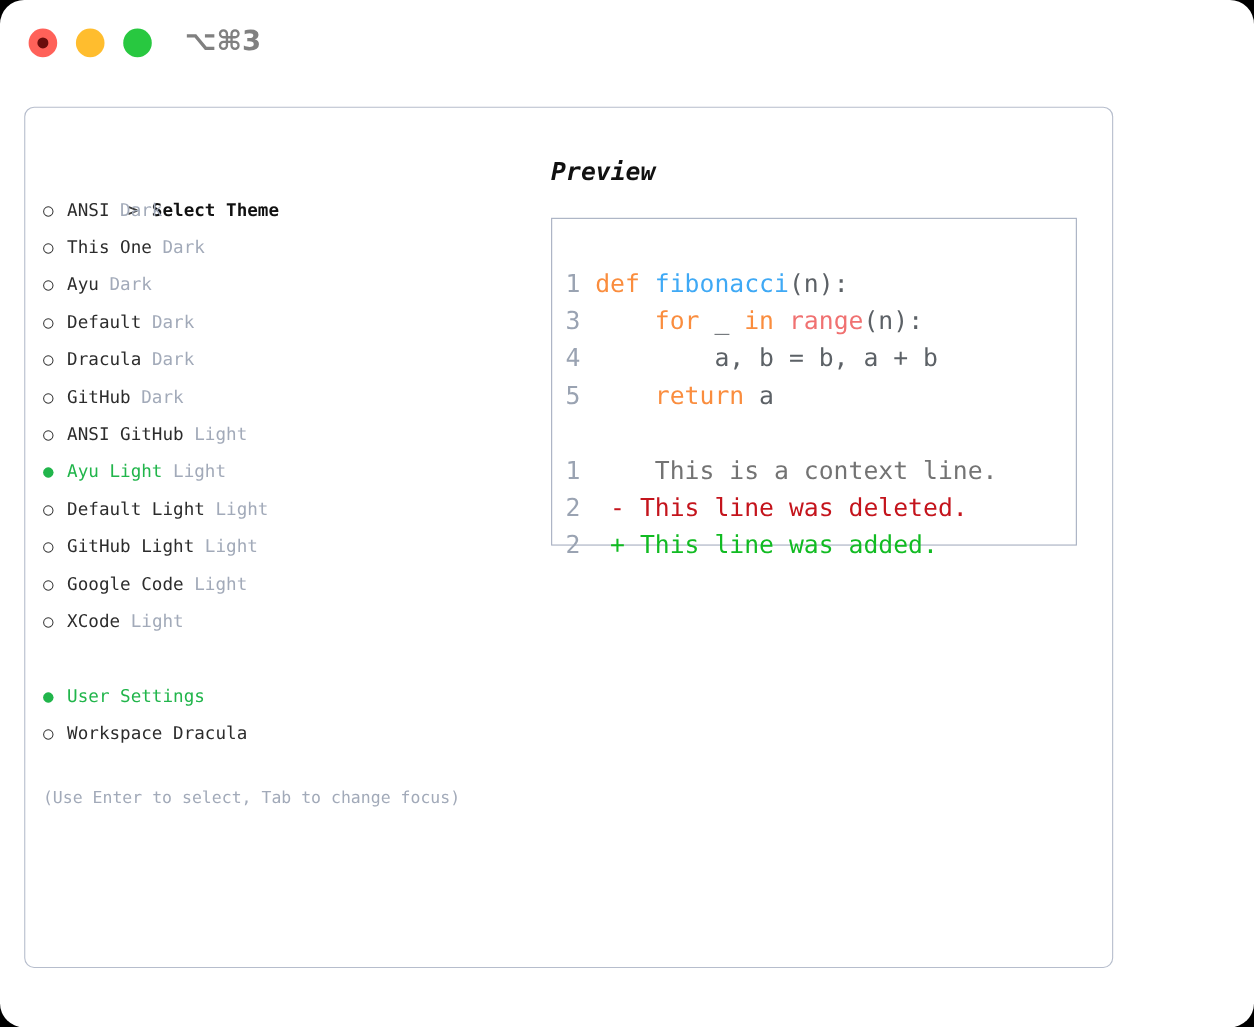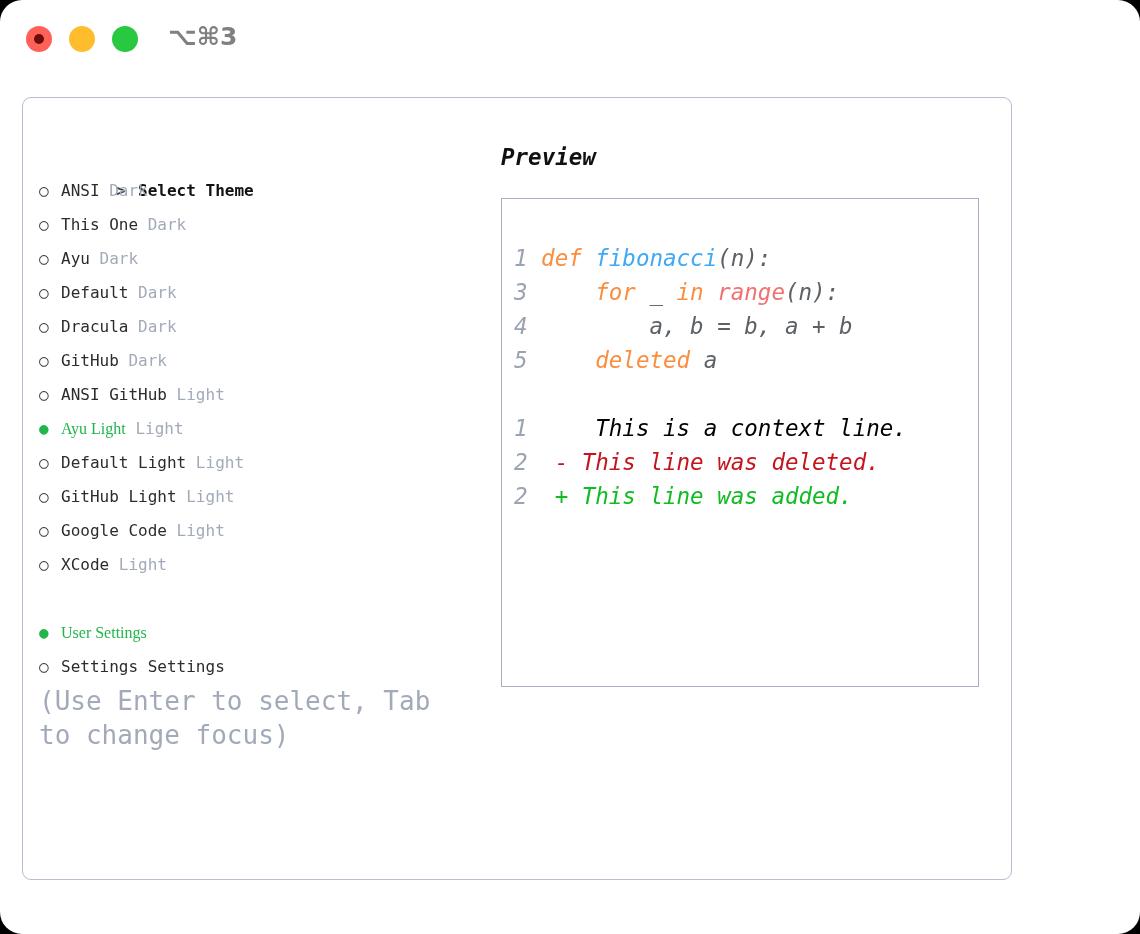--- a/index.html
+++ b/index.html
@@ -98,35 +98,36 @@
     font-weight: bold;
     color: #111111;
   }
   .bullet {
     display: inline-block;
     width: 22px;
     color: #3a3a3a;
   }
   .bullet-on { color: #21b54b; }
   .theme-name { color: #2c2c2c; }
-  .theme-name-on { color: #21b54b; font-family: Liberation Serif, serif; }
+  .theme-name-on { color: #21b54b; }
   .theme-kind { color: #a2aab9; }
 
   .section-label {
     height: 34px;
     line-height: 34px;
     font-size: 22.5px;
     color: #2c2c2c;
     white-space: pre;
     padding-left: 22px;
   }
   .spacer-row { height: 34px; }
 
   .hint {
-    font-size: 26px;
+    margin-top: 24px;
+    font-size: 15px;
     line-height: 34px;
     color: #a2aab9;
     width: 405px;
   }
 
   
   .right-col {
     position: absolute;
     left: 478px;
     top: 42px;
@@ -135,26 +136,25 @@
   .preview-label {
     font-size: 22.5px;
     font-weight: bold;
     color: #111111;
     line-height: 34px;
     font-style: italic;
   }
   .preview-box {
     margin-top: 24px;
     width: 478px;
-    height: 489px;
+    height: 298px;
     border: 1.8px solid #a6aec0;
     box-sizing: border-box;
     background: #ffffff;
     position: relative;
-    font-style: italic;
   }
   .code-area {
     position: absolute;
     left: 12px;
     top: 42px;
     right: 6px;
   }
   .code-line {
     font-size: 22.5px;
     line-height: 34px;
@@ -162,21 +162,21 @@
   }
   .ln {
     color: #9aa3b2;
   }
   .tok-kw   { color: #fa8d3e; }
   .tok-fn   { color: #3fa9f5; }
   .tok-num  { color: #a37acc; }
   .tok-bi   { color: #f07171; }
   .tok-txt  { color: #5c6166; }
   .blank-line { height: 34px; }
-  .diff-ctx { color: #000000; margin-top: 22px; }
+  .diff-ctx { color: #737373; margin-top: 22px; }
   .diff-del { color: #c4141c; }
   .diff-add { color: #11bb22; }
 </style>
 </head>
 <body>
 
 <div class="window">
 
   <div class="titlebar">
     <div class="lights">
@@ -208,35 +208,35 @@
           <div class="row"><span class="bullet">○</span><span class="theme-name">GitHub Light</span><span class="theme-kind"> Light</span></div>
           <div class="row"><span class="bullet">○</span><span class="theme-name">Google Code</span><span class="theme-kind"> Light</span></div>
           <div class="row"><span class="bullet">○</span><span class="theme-name">XCode</span><span class="theme-kind"> Light</span></div>
         </div>
 
       <div class="spacer-row"></div>
 
 
       <div id="apply-list">
           <div class="row"><span class="bullet bullet-on">●</span><span class="theme-name-on">User Settings</span></div>
-          <div class="row"><span class="bullet">○</span><span class="theme-name">Settings Settings</span></div>
+          <div class="row"><span class="bullet">○</span><span class="theme-name">Workspace Dracula</span></div>
         </div>
 
       <div class="hint">(Use Enter to select, Tab to change focus)</div>
     </div>
 
     <div class="right-col">
       <div class="preview-label">Preview</div>
       <div class="preview-box">
         <div class="code-area">
           <div id="code-lines">
               <div class="code-line"><span class="ln">1 </span><span class="tok-kw">def </span><span class="tok-fn">fibonacci</span><span class="tok-txt">(n):</span></div>
               <div class="code-line"><span class="ln">3 </span><span class="tok-txt">    </span><span class="tok-kw">for</span><span class="tok-txt"> _ </span><span class="tok-kw">in</span><span class="tok-txt"> </span><span class="tok-bi">range</span><span class="tok-txt">(n):</span></div>
               <div class="code-line"><span class="ln">4 </span><span class="tok-txt">        a, b = b, a + b</span></div>
-              <div class="code-line"><span class="ln">5 </span><span class="tok-txt">    </span><span class="tok-kw">deleted</span><span class="tok-txt"> a</span></div>
+              <div class="code-line"><span class="ln">5 </span><span class="tok-txt">    </span><span class="tok-kw">return</span><span class="tok-txt"> a</span></div>
             </div>
           <div class="blank-line"></div>
           <div id="diff-lines">
               <div class="code-line"><span class="ln">1  </span><span class="diff-ctx"> </span><span class="diff-ctx">  This is a context line.</span></div>
               <div class="code-line"><span class="ln">2  </span><span class="diff-del">-</span><span class="diff-del"> This line was deleted.</span></div>
               <div class="code-line"><span class="ln">2  </span><span class="diff-add">+</span><span class="diff-add"> This line was added.</span></div>
             </div>
         </div>
       </div>
     </div>

